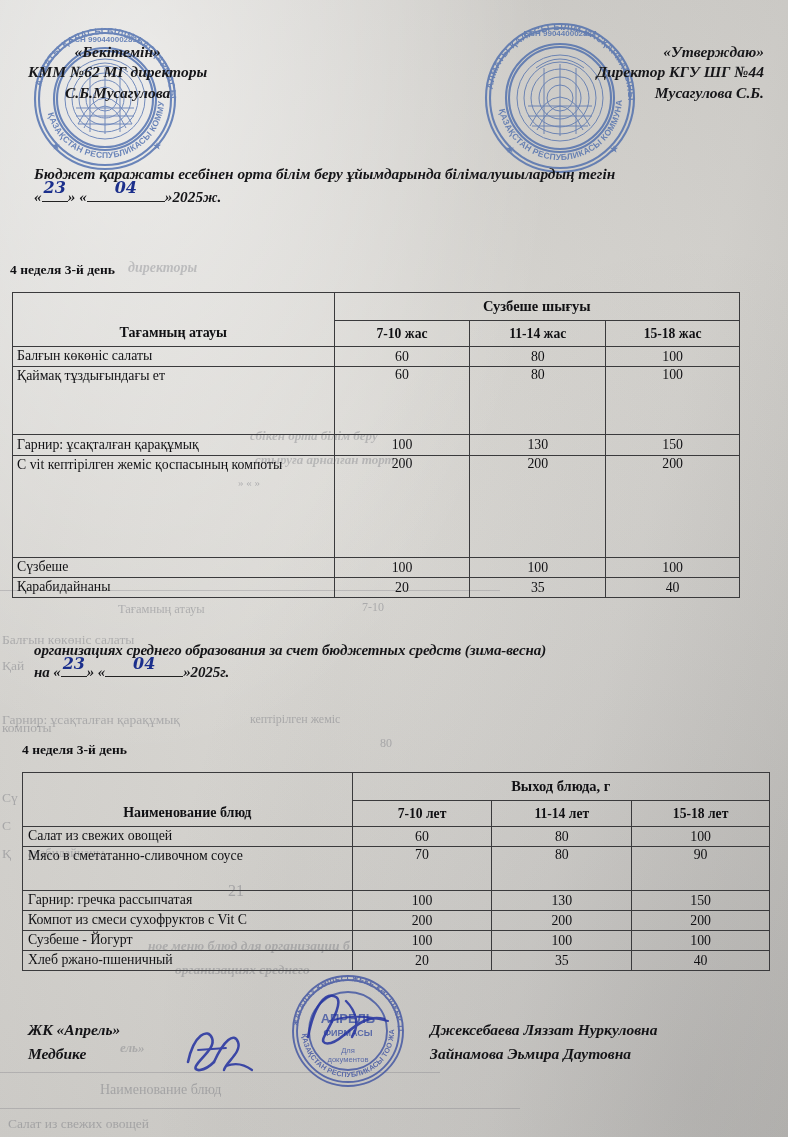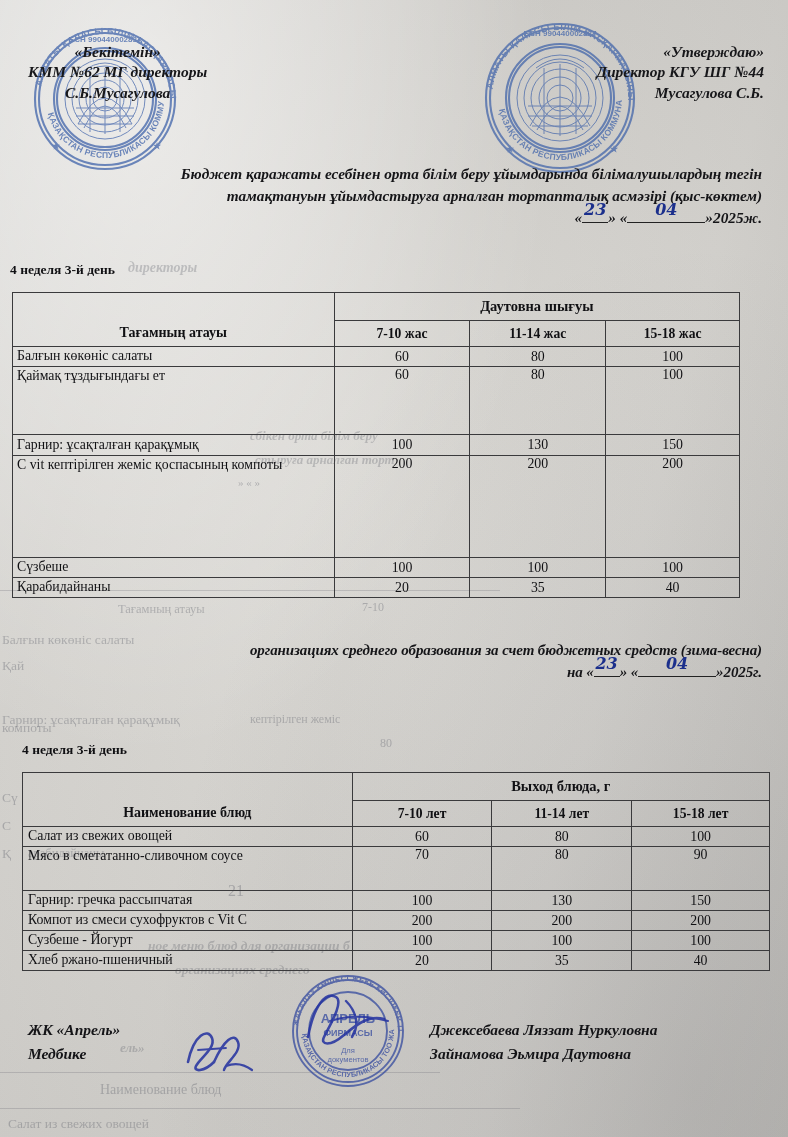--- a/index.html
+++ b/index.html
@@ -33,22 +33,22 @@
     color:#17171a;
     line-height:1.32;
     font-size:15.5px;
     white-space:pre-line;
   }
   .hdr-left{left:28px;top:42px;text-align:center;}
   .hdr-right{right:24px;top:42px;text-align:right;}
 
   
   .title{
-    position:absolute;left:34px;right:26px;
-    text-align:right;
+    position:absolute;left:34px;right:16px;
+    text-align:left;
     font-style:italic;font-weight:bold;
     font-size:15.3px;line-height:1.42;
     color:#151518;
   }
   .title-kz{top:163px;}
   .title-ru{top:640px;font-size:15px;letter-spacing:-.1px;}
   .dateline{margin-top:1px;}
   .blank{display:inline-block;border-bottom:1.4px solid #222;position:relative;}
   .b-short{width:26px;}
   .b-long{width:78px;}
@@ -280,37 +280,36 @@
 
   <div class="hdr hdr-left">«Бекітемін»
 КММ  №62 МГ директоры
 С.Б.Мусагулова</div>
   <div class="hdr hdr-right">«Утверждаю»
 Директор КГУ ШГ №44
 Мусагулова С.Б.</div>
 
   <div class="title title-kz">
     <div>Бюджет қаражаты есебінен орта білім беру ұйымдарында білімалушылардың тегін</div>
-    <div>тамақтануын ұйымдастыруға арналған тортапталық асмәзірі (қыс-көктем)</div>
     <div class="dateline"><span>«</span><span class="blank b-short"><span class="hw">23</span></span><span>»</span> <span>«</span><span class="blank b-long"><span class="hw">04</span></span><span>»</span><span>2025ж.</span></div>
   </div>
 
   <div class="daylabel day1">4 неделя 3-й день</div>
 
   <table class="t1">
     <colgroup>
       <col style="width:322px">
         <col style="width:136px">
         <col style="width:136px">
         <col style="width:134px">
     </colgroup>
     <thead>
       <tr>
         <th class="name" rowspan="2">Тағамның атауы</th>
-        <th class="grp" colspan="3">Даутовна шығуы</th>
+        <th class="grp" colspan="3">Сузбеше шығуы</th>
       </tr>
       <tr>
         <th class="age">7-10 жас</th>
         <th class="age">11-14 жас</th>
         <th class="age">15-18 жас</th>
       </tr>
     </thead>
     <tbody>
       <tr style="height:20px">
         <td class="dish">Балғын көкөніс салаты</td>

